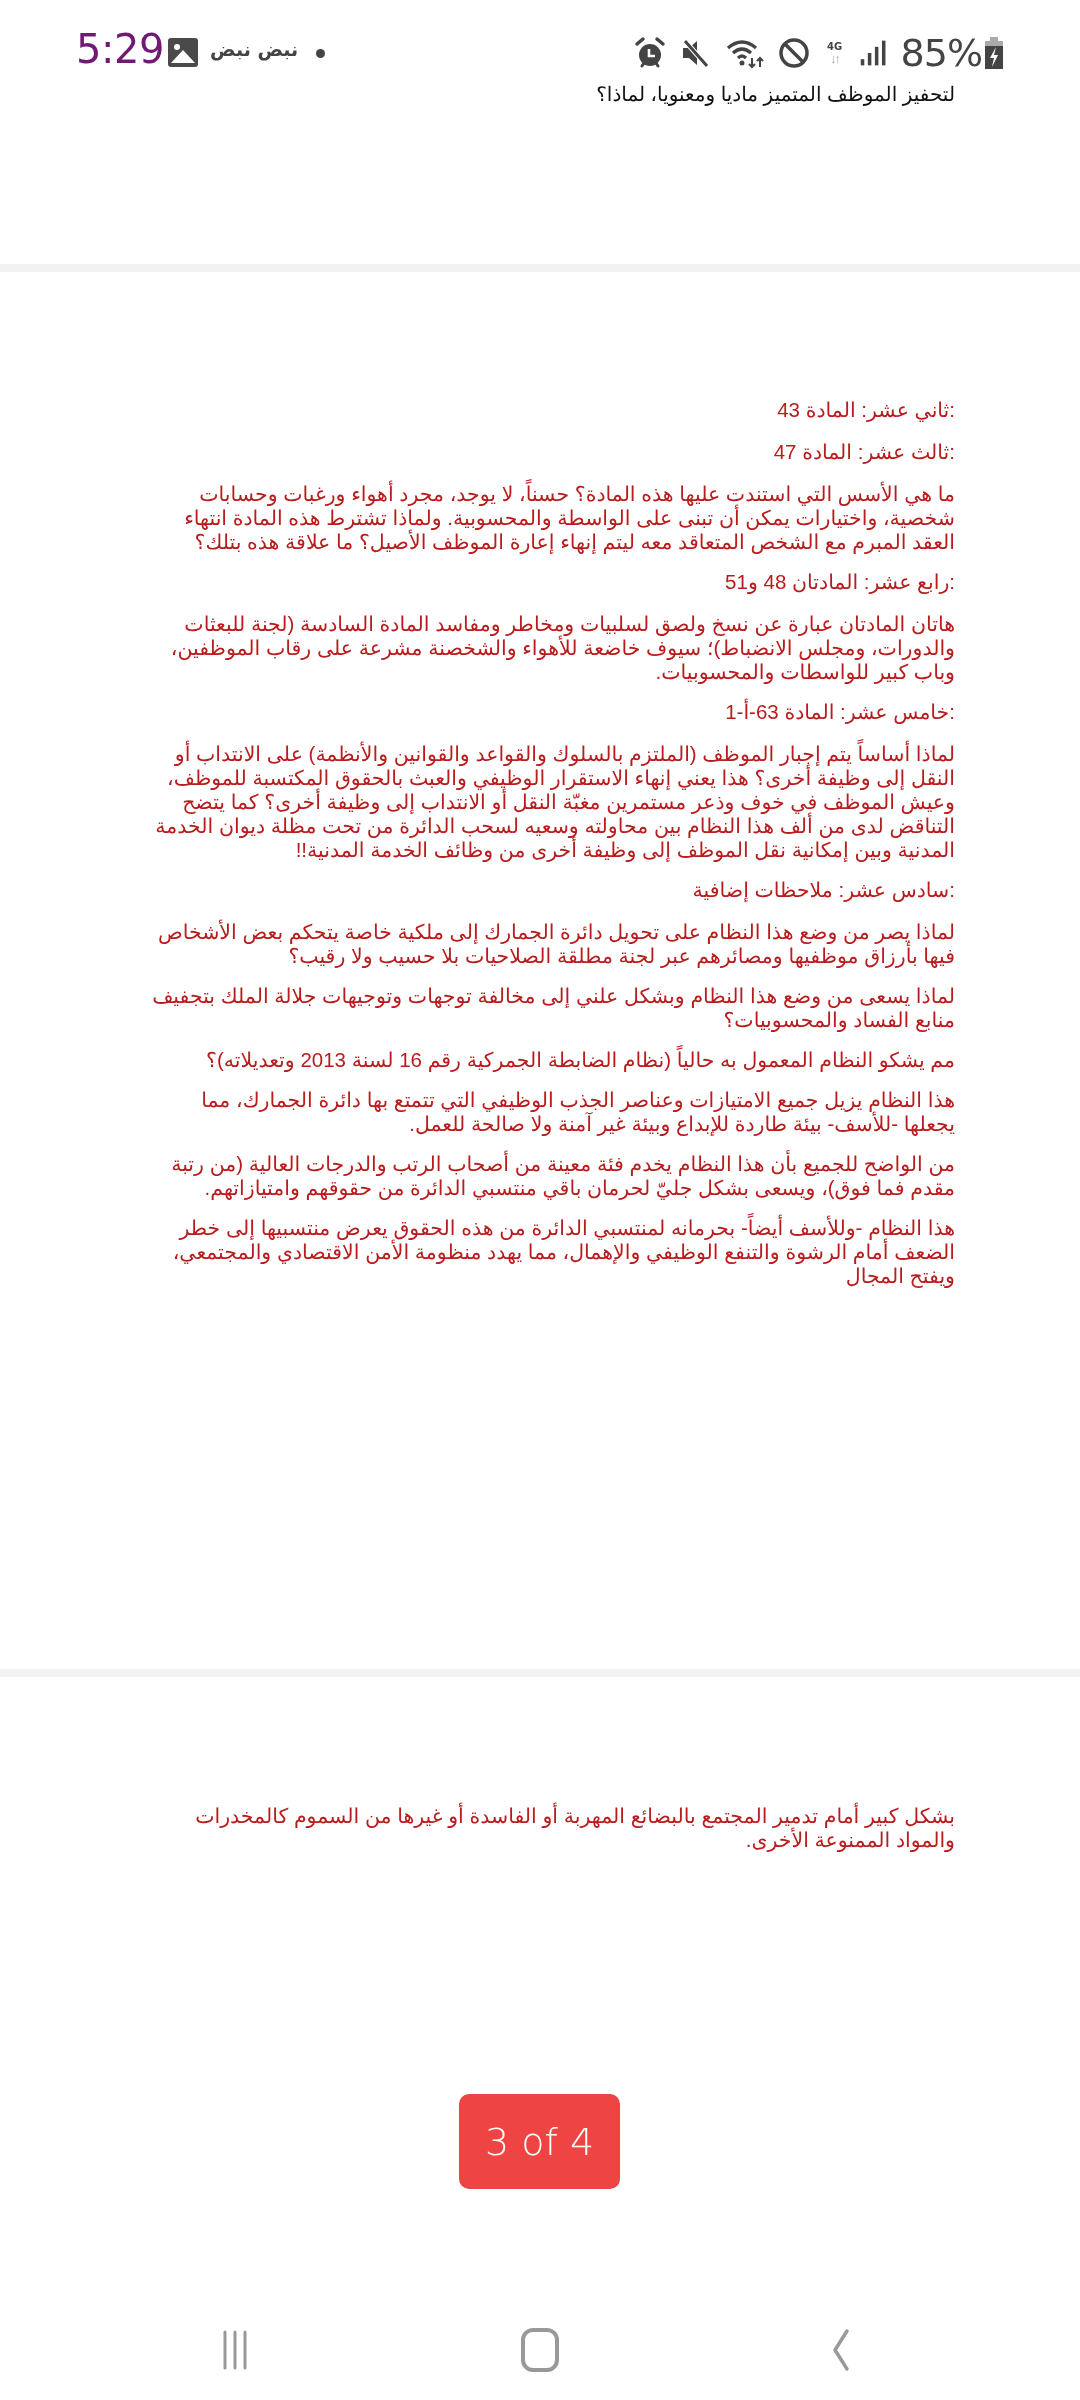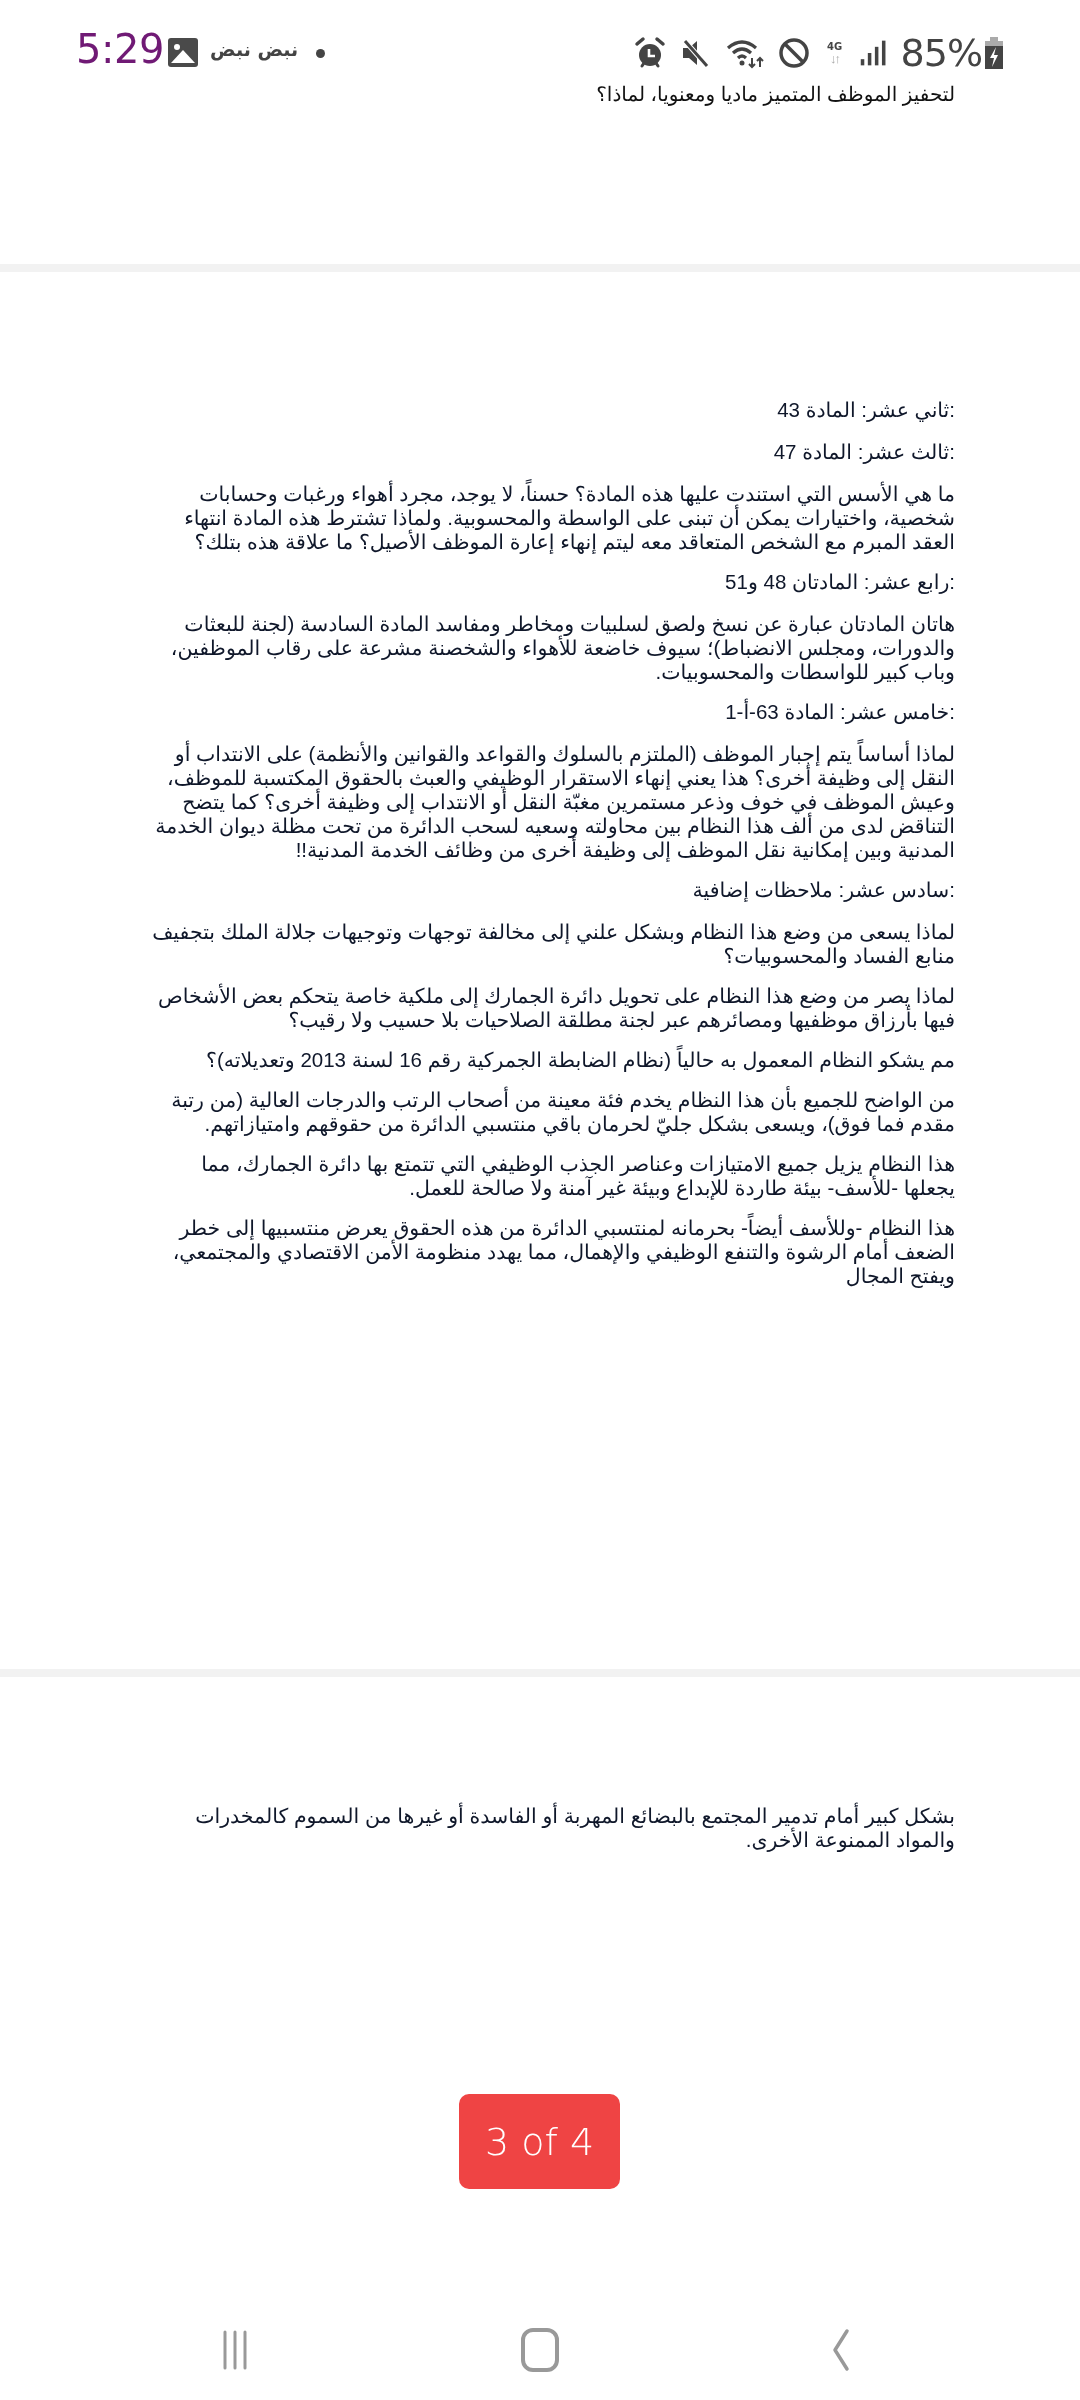--- a/index.html
+++ b/index.html
@@ -15,21 +15,21 @@
     .sb-notif-text { position: absolute; left: 210px; top: 38px; font-size: 19px; color: #444; font-family: "DejaVu Sans", sans-serif; font-weight: bold; }
     .sb-dot { position: absolute; left: 316px; top: 49px; width: 9px; height: 9px; background: #444; border-radius: 50%; }
 
     .sb-right { position: absolute; right: 76px; top: 28px; height: 50px; display: flex; align-items: center; gap: 12px; }
     .sb-icon { width: 34px; height: 34px; display: block; }
     .sb-battery-pct { font-size: 38px; color: #444; font-family: "DejaVu Sans", sans-serif; letter-spacing: -1px; text-align: center; }
 
     
     .page-top-text { position: absolute; right: 125px; top: 82px; font-size: 20px; direction: rtl; color: #111; }
     .page-divider { position: absolute; left: 0; width: 1080px; height: 8px; background: #f2f2f2; }
-    .page { position: absolute; left: 150px; width: 805px; direction: rtl; text-align: right; font-size: 20.5px; line-height: 24px; color: #0f172a; }
+    .page { position: absolute; left: 150px; width: 805px; direction: rtl; text-align: right; font-size: 20.5px; line-height: 24px; color: #b91c1c; }
     .page p { margin-bottom: 16px; }
     .page p.heading { margin-bottom: 18px; }
 
     
     .page-indicator { position: absolute; left: 459px; top: 2094px; width: 161px; height: 95px; background: #ef4444; border-radius: 10px; color: #fff; font-size: 38px; display: flex; align-items: center; justify-content: center; font-family: "DejaVu Sans", sans-serif; font-weight: 300; }
 
     
     .nav-bar { position: absolute; left: 0; top: 2280px; width: 1080px; height: 120px; }
     .nav-btn { position: absolute; top: 40px; width: 60px; height: 60px; display: flex; align-items: center; justify-content: center; }
   </style>
@@ -96,25 +96,25 @@
 
 <div class="page" style="top:398px;">
   <p class="heading">:ثاني عشر: المادة 43</p>
   <p class="heading">:ثالث عشر: المادة 47</p>
   <p>ما هي الأسس التي استندت عليها هذه المادة؟ حسناً، لا يوجد، مجرد أهواء ورغبات وحسابات شخصية، واختيارات يمكن أن تبنى على الواسطة والمحسوبية. ولماذا تشترط هذه المادة انتهاء العقد المبرم مع الشخص المتعاقد معه ليتم إنهاء إعارة الموظف الأصيل؟ ما علاقة هذه بتلك؟</p>
   <p class="heading">:رابع عشر: المادتان 48 و51</p>
   <p>هاتان المادتان عبارة عن نسخ ولصق لسلبيات ومخاطر ومفاسد المادة السادسة (لجنة للبعثات والدورات، ومجلس الانضباط)؛ سيوف خاضعة للأهواء والشخصنة مشرعة على رقاب الموظفين، وباب كبير للواسطات والمحسوبيات.</p>
   <p class="heading">:خامس عشر: المادة 63-أ-1</p>
   <p>لماذا أساساً يتم إجبار الموظف (الملتزم بالسلوك والقواعد والقوانين والأنظمة) على الانتداب أو النقل إلى وظيفة أخرى؟ هذا يعني إنهاء الاستقرار الوظيفي والعبث بالحقوق المكتسبة للموظف، وعيش الموظف في خوف وذعر مستمرين مغبّة النقل أو الانتداب إلى وظيفة أخرى؟ كما يتضح التناقض لدى من ألف هذا النظام بين محاولته وسعيه لسحب الدائرة من تحت مظلة ديوان الخدمة المدنية وبين إمكانية نقل الموظف إلى وظيفة أخرى من وظائف الخدمة المدنية!!</p>
   <p class="heading">:سادس عشر: ملاحظات إضافية</p>
+  <p>لماذا يصر من وضع هذا النظام على تحويل دائرة الجمارك إلى ملكية خاصة يتحكم بعض الأشخاص فيها بأرزاق موظفيها ومصائرهم عبر لجنة مطلقة الصلاحيات بلا حسيب ولا رقيب؟</p>
   <p>لماذا يسعى من وضع هذا النظام وبشكل علني إلى مخالفة توجهات وتوجيهات جلالة الملك بتجفيف منابع الفساد والمحسوبيات؟</p>
-  <p>لماذا يصر من وضع هذا النظام على تحويل دائرة الجمارك إلى ملكية خاصة يتحكم بعض الأشخاص فيها بأرزاق موظفيها ومصائرهم عبر لجنة مطلقة الصلاحيات بلا حسيب ولا رقيب؟</p>
   <p>مم يشكو النظام المعمول به حالياً (نظام الضابطة الجمركية رقم 16 لسنة 2013 وتعديلاته)؟</p>
+  <p>هذا النظام يزيل جميع الامتيازات وعناصر الجذب الوظيفي التي تتمتع بها دائرة الجمارك، مما يجعلها -للأسف- بيئة طاردة للإبداع وبيئة غير آمنة ولا صالحة للعمل.</p>
   <p>من الواضح للجميع بأن هذا النظام يخدم فئة معينة من أصحاب الرتب والدرجات العالية (من رتبة مقدم فما فوق)، ويسعى بشكل جليّ لحرمان باقي منتسبي الدائرة من حقوقهم وامتيازاتهم.</p>
-  <p>هذا النظام يزيل جميع الامتيازات وعناصر الجذب الوظيفي التي تتمتع بها دائرة الجمارك، مما يجعلها -للأسف- بيئة طاردة للإبداع وبيئة غير آمنة ولا صالحة للعمل.</p>
   <p>هذا النظام -وللأسف أيضاً- بحرمانه لمنتسبي الدائرة من هذه الحقوق يعرض منتسبيها إلى خطر الضعف أمام الرشوة والتنفع الوظيفي والإهمال، مما يهدد منظومة الأمن الاقتصادي والمجتمعي، ويفتح المجال</p>
 </div>
 
 <div class="page-divider" style="top:1669px;"></div>
 
 <div class="page" style="top:1804px;">
   <p>بشكل كبير أمام تدمير المجتمع بالبضائع المهربة أو الفاسدة أو غيرها من السموم كالمخدرات والمواد الممنوعة الأخرى.</p>
 </div>
 
 <div class="page-indicator">3 of 4</div>

